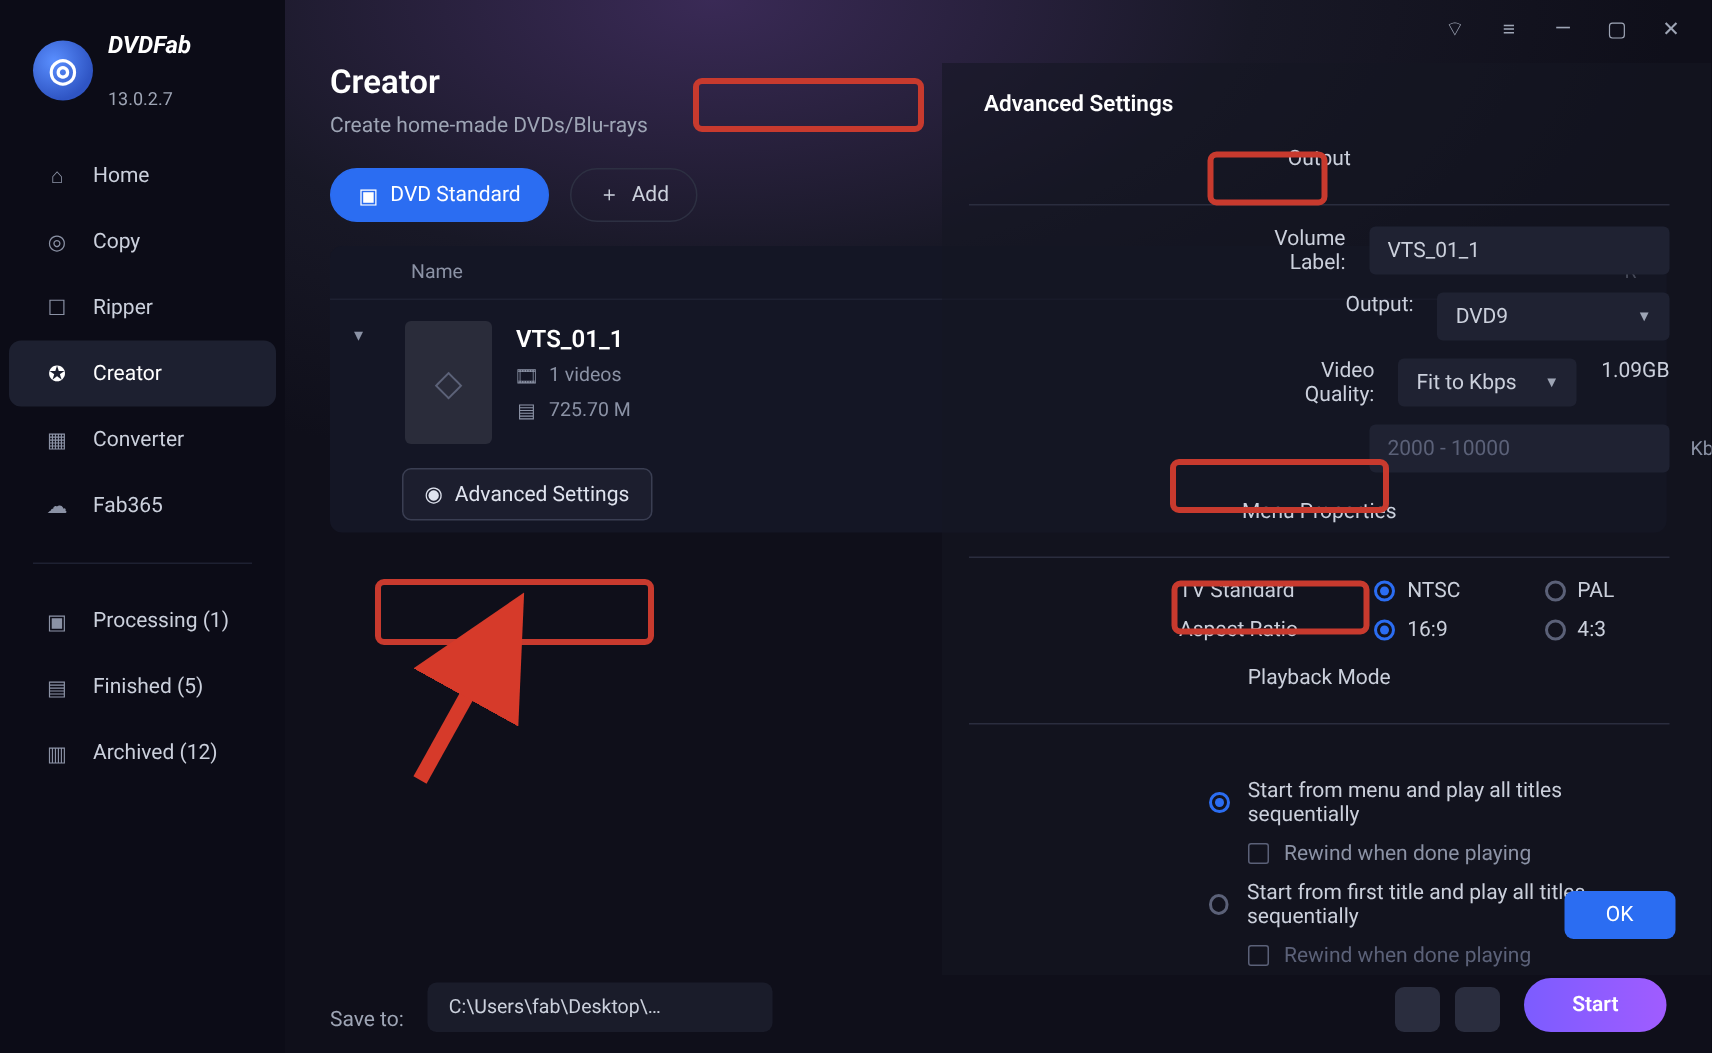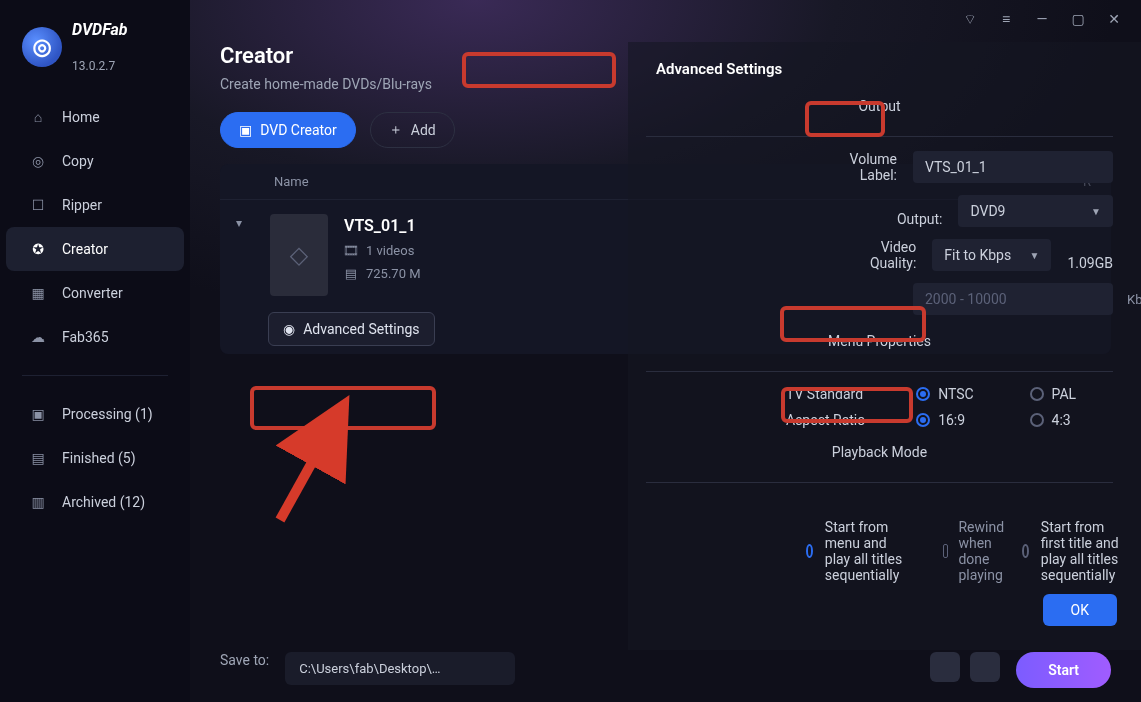--- a/index.html
+++ b/index.html
@@ -32,52 +32,52 @@
 .caret{ font-size:12px; color:#8b92a5; width:18px; padding-top:2px; cursor:pointer;}
 .thumb{ width:58px; height:82px; background:#2a2c3a; border-radius:4px; display:flex; align-items:center; justify-content:center; color:#5c6278; font-size:24px;}
 .row-text{ display:flex; flex-direction:column; gap:8px; padding-top:2px;}
 .row-title{ font-weight:600; color:#fff; font-size:16px;}
 .row-meta{ display:flex; align-items:center; gap:8px; font-size:13px; color:#8b92a5;}
 .meta-icon{ width:14px; height:14px; display:flex; align-items:center; justify-content:center;}
 .adv-wrap{ padding: 6px 0 8px 48px;}
 .adv-btn{ display:inline-flex; align-items:center; gap:8px; padding:8px 14px; border:1px solid #3a3e52; border-radius:6px; background:#1c1e2e; color:#dfe3ee; font-size:14px; cursor:pointer;}
 .sub-row{ padding: 10px 20px 14px; font-size:14px; color:#9ea5b5; display:flex; gap:20px;}
 .sub-row .fname{ padding-left: 34px; }
-.bottombar{ position:absolute; bottom:14px; left:30px; right:30px; display:flex; align-items:flex-start; gap:16px; font-size:14px; color:#cbd0dc;}
+.bottombar{ position:absolute; bottom:14px; left:30px; right:30px; display:flex; align-items:flex-end; gap:16px; font-size:14px; color:#cbd0dc;}
 .save-label{ color:#9ea5b5;}
 .path-input{ flex:1; max-width:230px; background:#1a1c2a; border:none; padding:9px 14px; border-radius:6px; color:#cbd0dc; font-size:13px;}
 .chips{ display:flex; gap:10px; margin-left:auto;}
 .chip{ width:30px; height:30px; border-radius:6px; background:#2a2d3e;}
 .start-btn{ padding:10px 32px; border-radius:20px; background:linear-gradient(90deg,#7c5cff,#a05cff); color:#fff; font-weight:600; cursor:pointer;}
 
 .panel{ position:absolute; top:42px; left:438px; right:0; bottom:52px; background:rgba(20,22,34,0.58); padding:10px 28px 20px 18px;}
 .panel-title{ font-size:15px; font-weight:600; color:#fff; padding:8px 10px; display:inline-block;}
 .section-title{ text-align:center; font-size:14px; color:#cbd0dc; margin: 8px auto 12px; display:inline-block; padding: 4px 14px;}
 .section-title-wrap{ text-align:center; position:relative;}
 .hr{ border-top:1px solid #2a2d3e; margin: 6px 0 14px;}
 .form-rows{ display:flex; flex-direction:column; gap:12px; padding-left: 200px;}
-.form-row{ display:flex; align-items:flex-end; gap:16px;}
+.form-row{ display:flex; align-items:flex-start; gap:16px;}
 .form-label{ width:130px; text-align:right; font-size:14px; color:#cbd0dc;}
 .text-input{ background:#1f2232; border:none; padding:8px 12px; border-radius:4px; color:#cbd0dc; font-size:14px; width:200px;}
 .text-input::placeholder{ color:#5b6178;}
 .select{ background:#1f2232; border:none; padding:8px 12px; border-radius:4px; color:#cbd0dc; font-size:14px; width:200px; display:flex; justify-content:space-between; align-items:center; cursor:pointer;}
 .chev{ font-size:10px; color:#9ea5b5;}
 .size-label{ font-size:14px; color:#cbd0dc;}
 .kbps-wrap{ display:flex; align-items:center; background:#1f2232; border-radius:4px; width:200px;}
 .kbps-wrap input{ flex:1; background:transparent; border:none; padding:8px 12px; color:#f9a8d4; font-size:14px; outline:none;}
 .kbps-wrap input::placeholder{color:#5b6178;}
 .kbps-unit{ padding:0 12px; color:#8b92a5; font-size:13px;}
 .radio-rows{ display:flex; flex-direction:column; gap:10px; padding-left:140px;}
 .radio-row{ display:flex; align-items:flex-end; gap:30px; font-size:14px;}
 .radio-row .r-label{ width:120px;}
 .radio-opt{ display:flex; align-items:center; gap:8px; width:100px; cursor:pointer;}
 .radio{ width:14px; height:14px; border-radius:50%; border:2px solid #5b6178; position:relative;}
 .radio.checked{ border-color:#2b6df2;}
 .radio.checked::after{ content:""; position:absolute; inset:2px; border-radius:50%; background:#2b6df2;}
-.playback-rows{ display:flex; flex-direction:row; gap:10px; padding-left: 160px; margin-top: 36px;}
+.playback-rows{ display:flex; flex-direction:column; gap:10px; padding-left: 160px; margin-top: 36px;}
 .play-opt{ display:flex; align-items:center; gap:12px; font-size:14px; color:#cbd0dc; cursor:pointer;}
 .play-sub{ display:flex; align-items:center; gap:10px; padding-left:26px; font-size:14px; color:#8b92a5; cursor:pointer;}
 .play-sub.disabled{ color:#5b6178;}
 .cb{ width:14px; height:14px; border:1px solid #5b6178; border-radius:2px;}
 .ok-btn{ position:absolute; right:24px; bottom:24px; padding:8px 28px; background:#2b6df2; color:#fff; border-radius:6px; font-size:14px; cursor:pointer;}
 
 .hl{ position:absolute; border:4px solid #c83a2e; border-radius:6px; pointer-events:none;}
 .hl1{ left:462px; top:52px; width:154px; height:36px;}
 .hl2{ left:805px; top:101px; width:80px; height:36px;}
 .hl3{ left:780px; top:306px; width:146px; height:36px;}
@@ -153,21 +153,21 @@
     </div>
 
     <div class="page-header">
       <div class="page-title">Creator</div>
       <div class="page-sub">Create home-made DVDs/Blu-rays</div>
     </div>
 
     <div class="toolbar">
       <div class="pill-btn primary">
         <span>▣</span>
-        <span>DVD Creator</span>
+        <span>DVD Standard</span>
       </div>
       <div class="pill-btn ghost">
         <span>＋</span>
         <span>Add</span>
       </div>
     </div>
 
     <div class="list-area">
       <div class="list-head">
         <span style="width:34px"></span>

